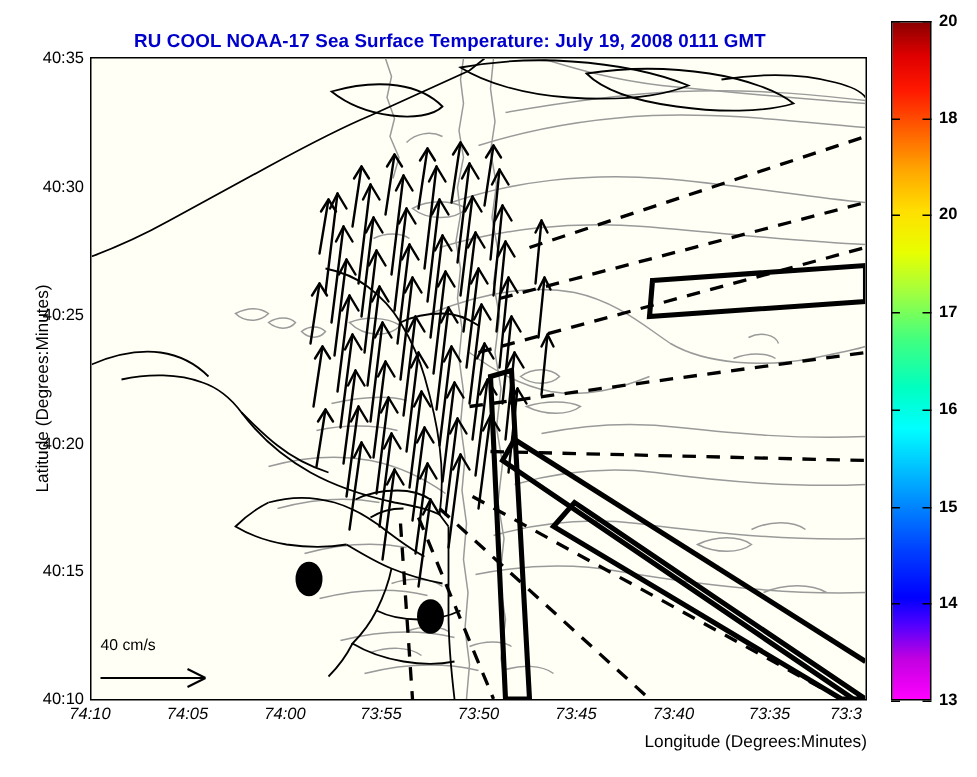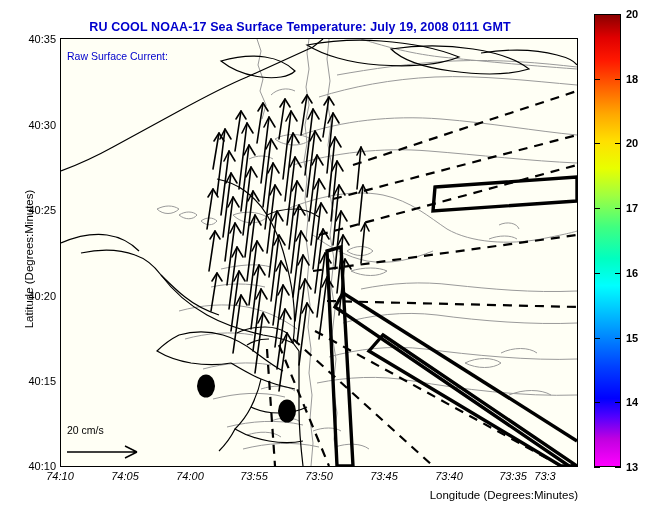--- a/index.html
+++ b/index.html
@@ -333,40 +333,39 @@
         <path d="M266,212 L280,208 L292,427 L276,427 Z"></path>
       </g>
 
       <g fill="#000000" stroke="none">
         <ellipse cx="145" cy="347" rx="9" ry="11.5"></ellipse>
         <ellipse cx="226" cy="372" rx="9" ry="11.5"></ellipse>
       </g>
     </svg>
 
     <div id="annot">
-      <div>Raw Surface Current:</div>
     </div>
 
     <div id="scalebox">
-      <div id="scalelabel">20 cm/s</div>
+      <div id="scalelabel">40 cm/s</div>
       <svg id="scalearrow" viewBox="0 0 84 16">
         <path d="M2,8 L72,8 M72,8 L60,2 M72,8 L60,14" fill="none" stroke="#000" stroke-width="1.4"></path>
       </svg>
     </div>
   </div>
 
   <div class="xtick" style="left:60px">74:10</div>
   <div class="xtick" style="left:125px">74:05</div>
   <div class="xtick" style="left:190px">74:00</div>
   <div class="xtick" style="left:254px">73:55</div>
   <div class="xtick" style="left:319px">73:50</div>
   <div class="xtick" style="left:384px">73:45</div>
   <div class="xtick" style="left:449px">73:40</div>
   <div class="xtick" style="left:513px">73:35</div>
-  <div class="xtick" style="left:545px">73:3</div>
+  <div class="xtick" style="left:564px">73:3</div>
 
   <div class="ytick" style="top:39px">40:35</div>
   <div class="ytick" style="top:125px">40:30</div>
   <div class="ytick" style="top:210px">40:25</div>
   <div class="ytick" style="top:296px">40:20</div>
   <div class="ytick" style="top:381px">40:15</div>
   <div class="ytick" style="top:466px">40:10</div>
 
   <div id="xlabel">Longitude (Degrees:Minutes)</div>
   <div id="ylabel">Latitude (Degrees:Minutes)</div>

